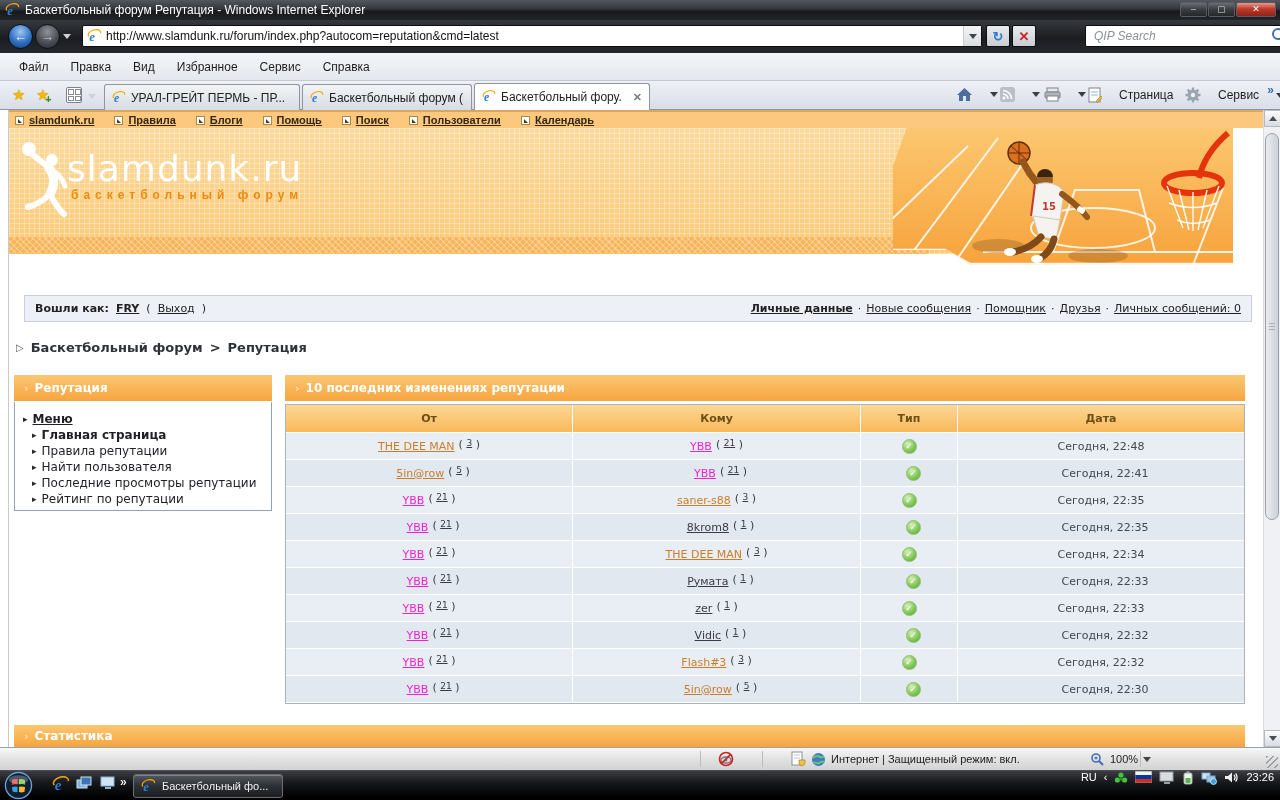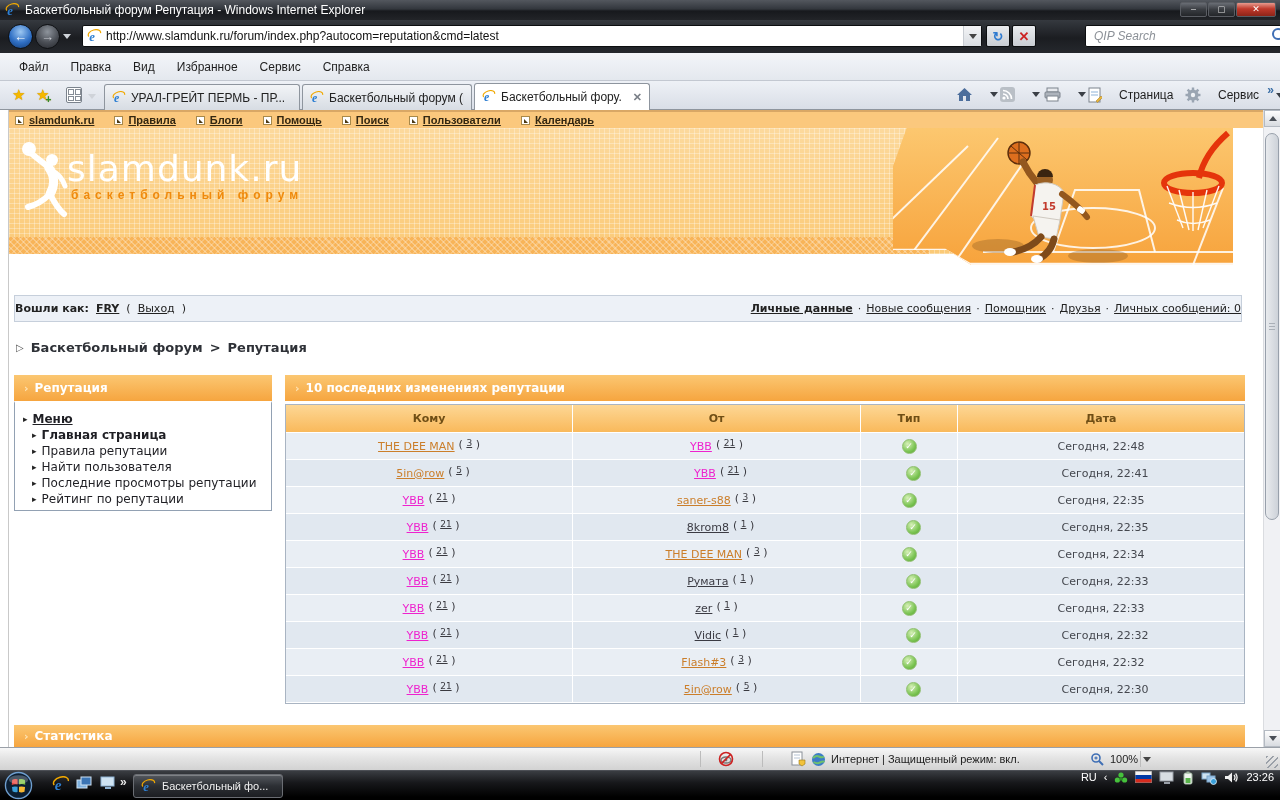--- a/index.html
+++ b/index.html
@@ -94,23 +94,23 @@
     background-image:repeating-linear-gradient(45deg,rgba(255,255,255,.28) 0 1.5px,transparent 1.5px 4.5px),
       repeating-linear-gradient(-45deg,rgba(255,255,255,.2) 0 1.5px,transparent 1.5px 4.5px);z-index:1;}
   .logoplayer{position:absolute;left:12px;top:12px;z-index:2;}
   .logotext{position:absolute;left:58px;top:22px;z-index:2;color:#fff;}
   .logotext .big{font-size:36px;letter-spacing:1px;line-height:38px;font-family:"DejaVu Sans",sans-serif;}
   .logotext .sub{font-size:12px;font-weight:bold;color:#ef8a0d;letter-spacing:5px;margin-left:4px;}
   .court{position:absolute;right:0;top:0;width:340px;height:137px;z-index:2;
     clip-path:polygon(4% 0,100% 0,100% 100%,23% 100%,16% 89%,0 89%,0 28%);}
 
   
-  .userbar{position:absolute;left:14px;top:185px;width:1228px;height:27px;background:#edf1f7;
+  .userbar{position:absolute;left:24px;top:185px;width:1228px;height:27px;background:#edf1f7;
     border:1px solid #c6cfdb;display:flex;align-items:center;font-size:11px;color:#222;
-    padding:0 0;font-family:"DejaVu Sans",sans-serif;}
+    padding:0 10px;font-family:"DejaVu Sans",sans-serif;}
   .userbar b{font-weight:bold;}
   .userbar a{color:#222;text-decoration:underline;}
   .userbar .right{margin-left:auto;display:flex;gap:5px;align-items:center;}
   .userbar .right .strong{font-weight:bold;}
 
   
   .breadcrumb{position:absolute;left:16px;top:230px;font-size:13px;font-weight:bold;color:#2e3137;
     display:flex;align-items:center;gap:7px;font-family:"DejaVu Sans",sans-serif;}
   .breadcrumb .arr{color:#555;font-size:10px;font-weight:normal;}
   .breadcrumb a{color:#2e3137;text-decoration:none;}
@@ -519,22 +519,22 @@
         </div>
       </div>
 
       <div class="main">
         <div class="ohead">
           <span class="sarr">›</span>
           <span>10 последних изменениях репутации</span>
         </div>
         <div class="rtable">
           <div class="trow thead">
+            <div class="cell">От</div>
             <div class="cell">Кому</div>
-            <div class="cell">От</div>
             <div class="cell">Тип</div>
             <div class="cell">Дата</div>
           </div>
 
           <div class="trow r-odd">
             <div class="cell">
                 <a class="ulink" data-style="orange">THE DEE MAN</a>
                 <span class="rep"><span>(</span> <a class="repnum">3</a> <span>)</span></span>
               </div>
             <div class="cell">

